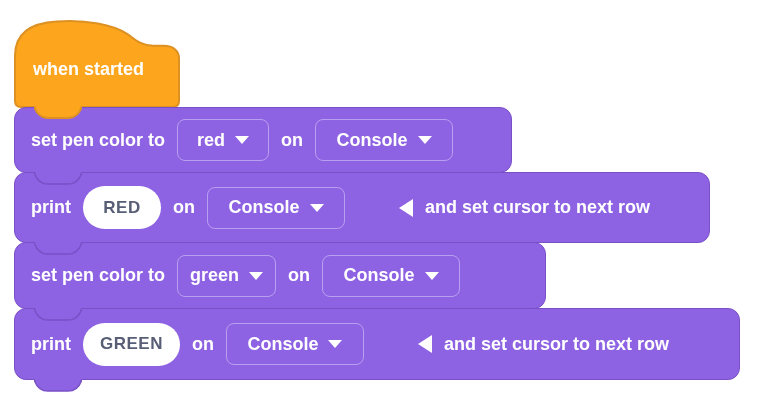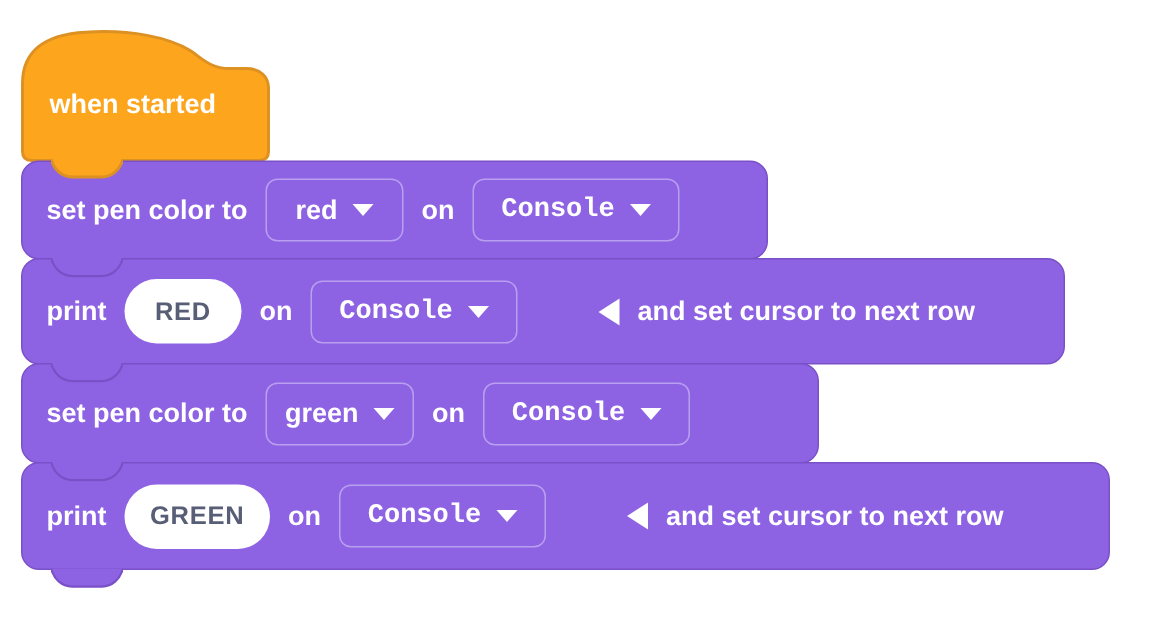--- a/index.html
+++ b/index.html
@@ -16,21 +16,21 @@
     font-size:18px;font-weight:700;cursor:grab;}
   .t{white-space:nowrap;}
   .hat{background:transparent;cursor:grab;}
   .hat-shape{position:absolute;left:0;top:0;width:100%;height:100%;}
   .hat-shape path{fill:var(--hat-fill);stroke:var(--hat-border);stroke-width:2;}
   .hat-label{position:absolute;left:19px;top:39px;color:var(--block-text);
     font-size:18px;font-weight:700;white-space:nowrap;}
   .dd{display:inline-flex;align-items:center;justify-content:center;gap:10px;
     border:1.5px solid var(--dropdown-border);border-radius:8px;padding:0 12px;height:42px;
     box-sizing:border-box;min-width:92px;cursor:pointer;}
-  .dd-console{min-width:138px;font-family:Liberation Mono, monospace;}
+  .dd-console{min-width:138px;}
   .arrow-down{width:0;height:0;border-left:7px solid transparent;
     border-right:7px solid transparent;border-top:8px solid var(--block-text);}
   .oval{background:var(--input-fill);border-radius:22px;height:43px;display:inline-flex;
     align-items:center;justify-content:center;padding:0 17px;min-width:44px;
     color:var(--input-text);font-size:17px;font-weight:700;letter-spacing:.5px;cursor:text;}
   .collapse{width:0;height:0;border-top:9px solid transparent;border-bottom:9px solid transparent;
     border-right:14px solid var(--block-text);margin-left:42px;cursor:pointer;}
   .bump{position:absolute;z-index:6;pointer-events:none;}
   .bump .fill{fill:var(--block-fill);}
   .bump .edge{fill:none;stroke:var(--block-border);stroke-width:1.5;stroke-linecap:round;}

